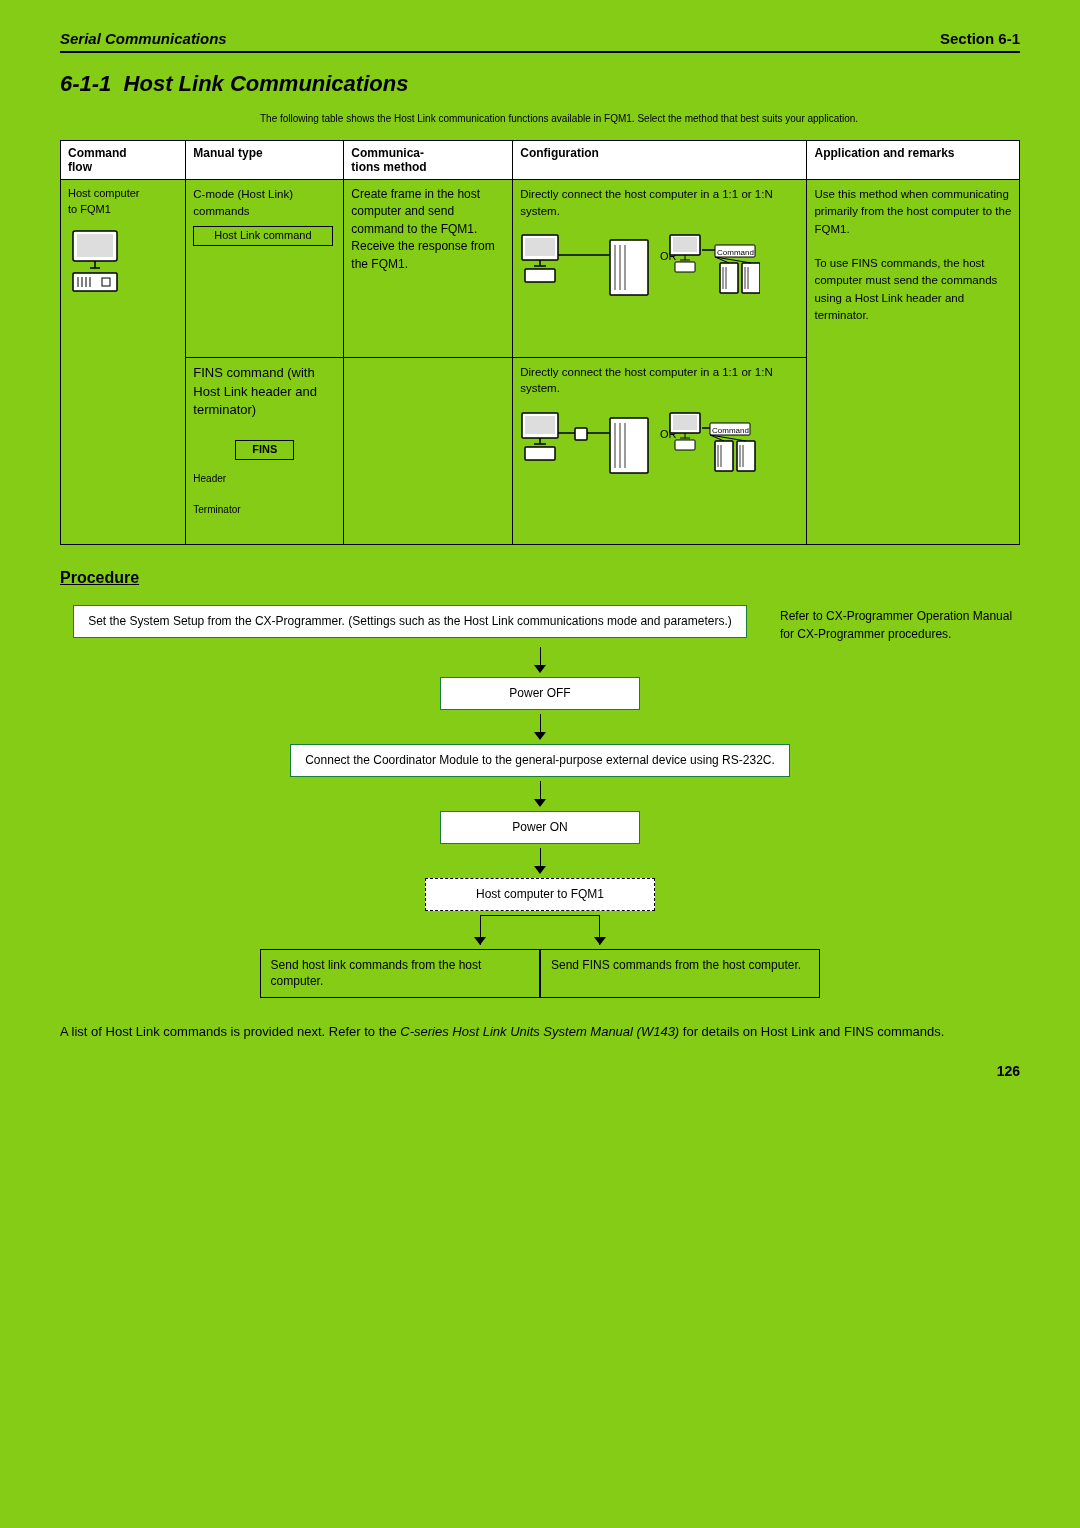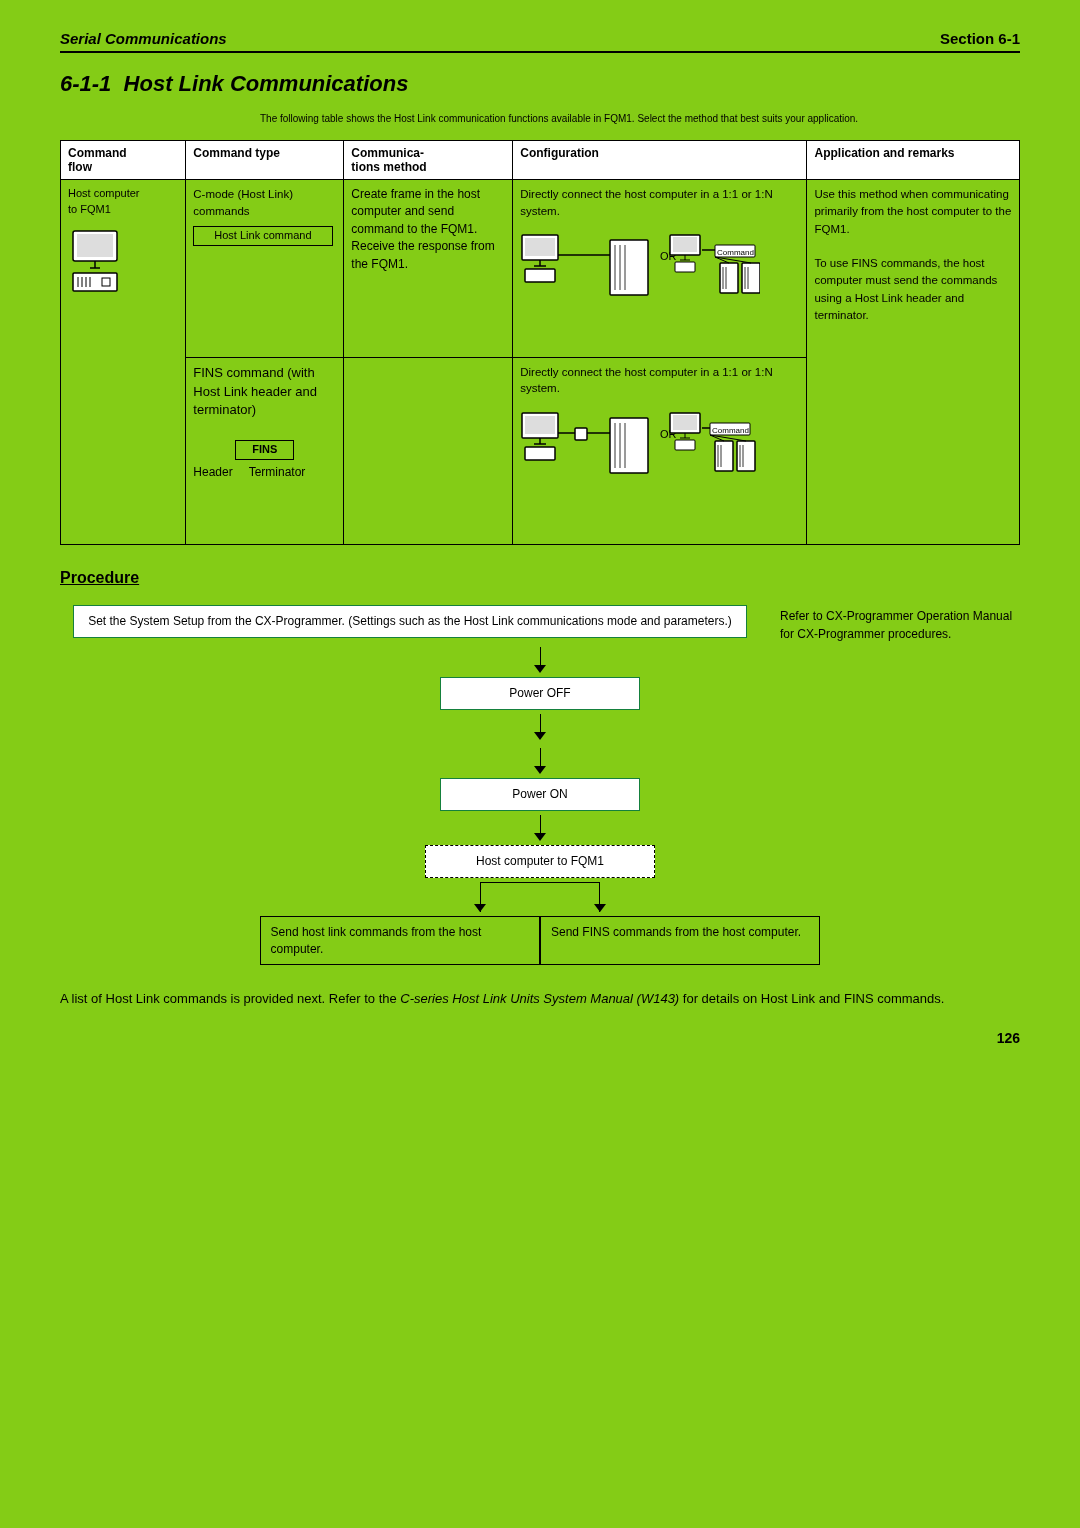--- a/index.html
+++ b/index.html
@@ -221,21 +221,21 @@
   <h1 class="section-heading">
     <span>6-1-1</span>&nbsp;&nbsp;<span>Host Link Communications</span>
   </h1>
 
   <p class="intro-text">The following table shows the Host Link communication functions available in FQM1. Select the method that best suits your application.</p>
 
   <table class="comm-table">
     <thead>
       <tr>
         <th class="cmd-flow-cell">Command<br>flow</th>
-        <th class="cmd-type-cell">Command type</th>
+        <th class="cmd-type-cell">Manual type</th>
         <th class="comm-method-cell">Communica-<br>tions method</th>
         <th class="config-cell">Configuration</th>
         <th class="app-remarks-cell">Application and remarks</th>
       </tr>
     </thead>
     <tbody>
       <tr>
 
         <td class="cmd-flow-cell" rowspan="2">
           <div style="font-size:11px; margin-bottom:8px;">Host computer<br>to FQM1</div>
@@ -316,21 +316,21 @@
           </div>
         </td>
       </tr>
 
       <tr>
         <td class="cmd-type-cell">
           <div style="font-size:13px; margin-bottom:20px;">FINS command (with Host Link header and terminator)</div>
           <div class="fins-row">
             <div class="fins-box">FINS</div>
           </div>
-          <div style="display:flex; gap:16px; font-size:12px; margin-top:4px;">
+          <div style="display:flex; gap:16px; font-size:10px; margin-top:12px;flex-direction:column;">
             <span>Header</span>
             <span>Terminator</span>
           </div>
         </td>
         <td class="comm-method-cell"></td>
         <td class="config-cell">
           <div style="font-size:11.5px; margin-bottom:6px;">Directly connect the host computer in a 1:1 or 1:N system.</div>
           
           <svg width="240" height="130" viewBox="0 0 240 130">
 
@@ -397,20 +397,23 @@
         <div class="arrow-head"></div>
       </div>
 
       <div class="flow-box">Power OFF</div>
 
       <div class="flow-arrow">
         <div class="arrow-line"></div>
         <div class="arrow-head"></div>
       </div>
 
+      <div class="flow-box" style="min-width:240px; text-align:left;">
+        Connect the Coordinator Module to the general-purpose external device using RS-232C.
+      </div>
 
       <div class="flow-arrow">
         <div class="arrow-line"></div>
         <div class="arrow-head"></div>
       </div>
 
       <div class="flow-box">Power ON</div>
 
       <div class="flow-arrow">
         <div class="arrow-line"></div>

